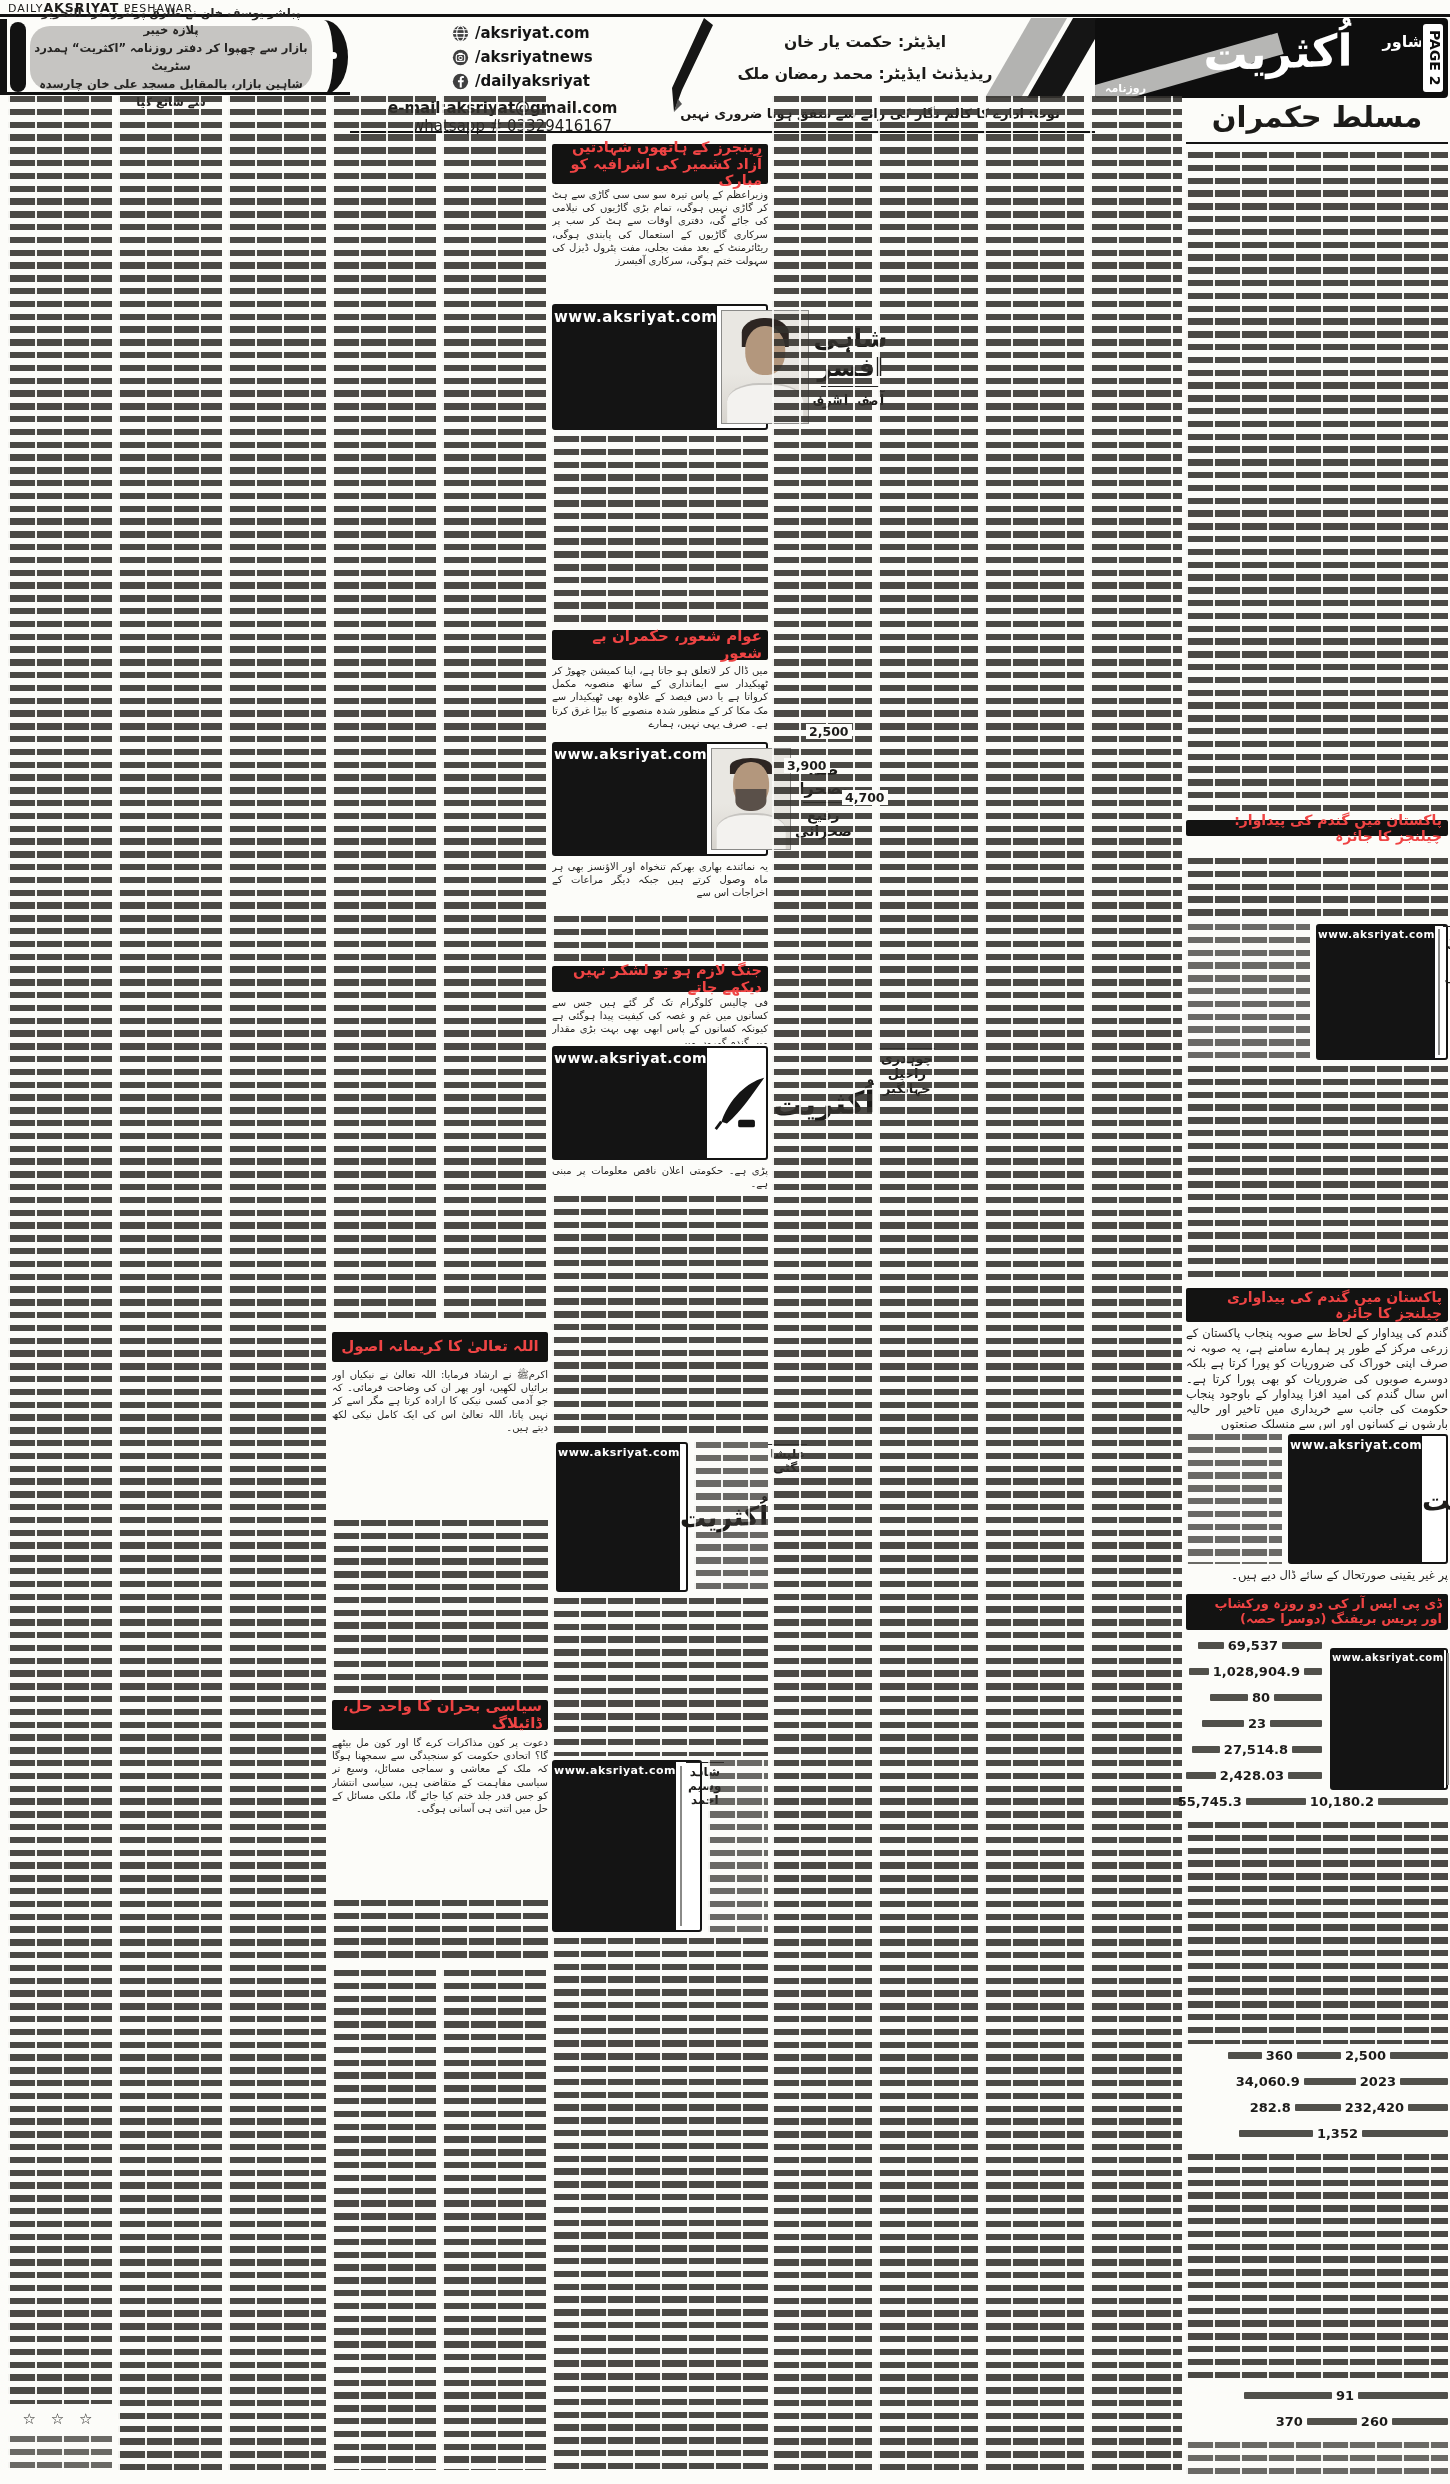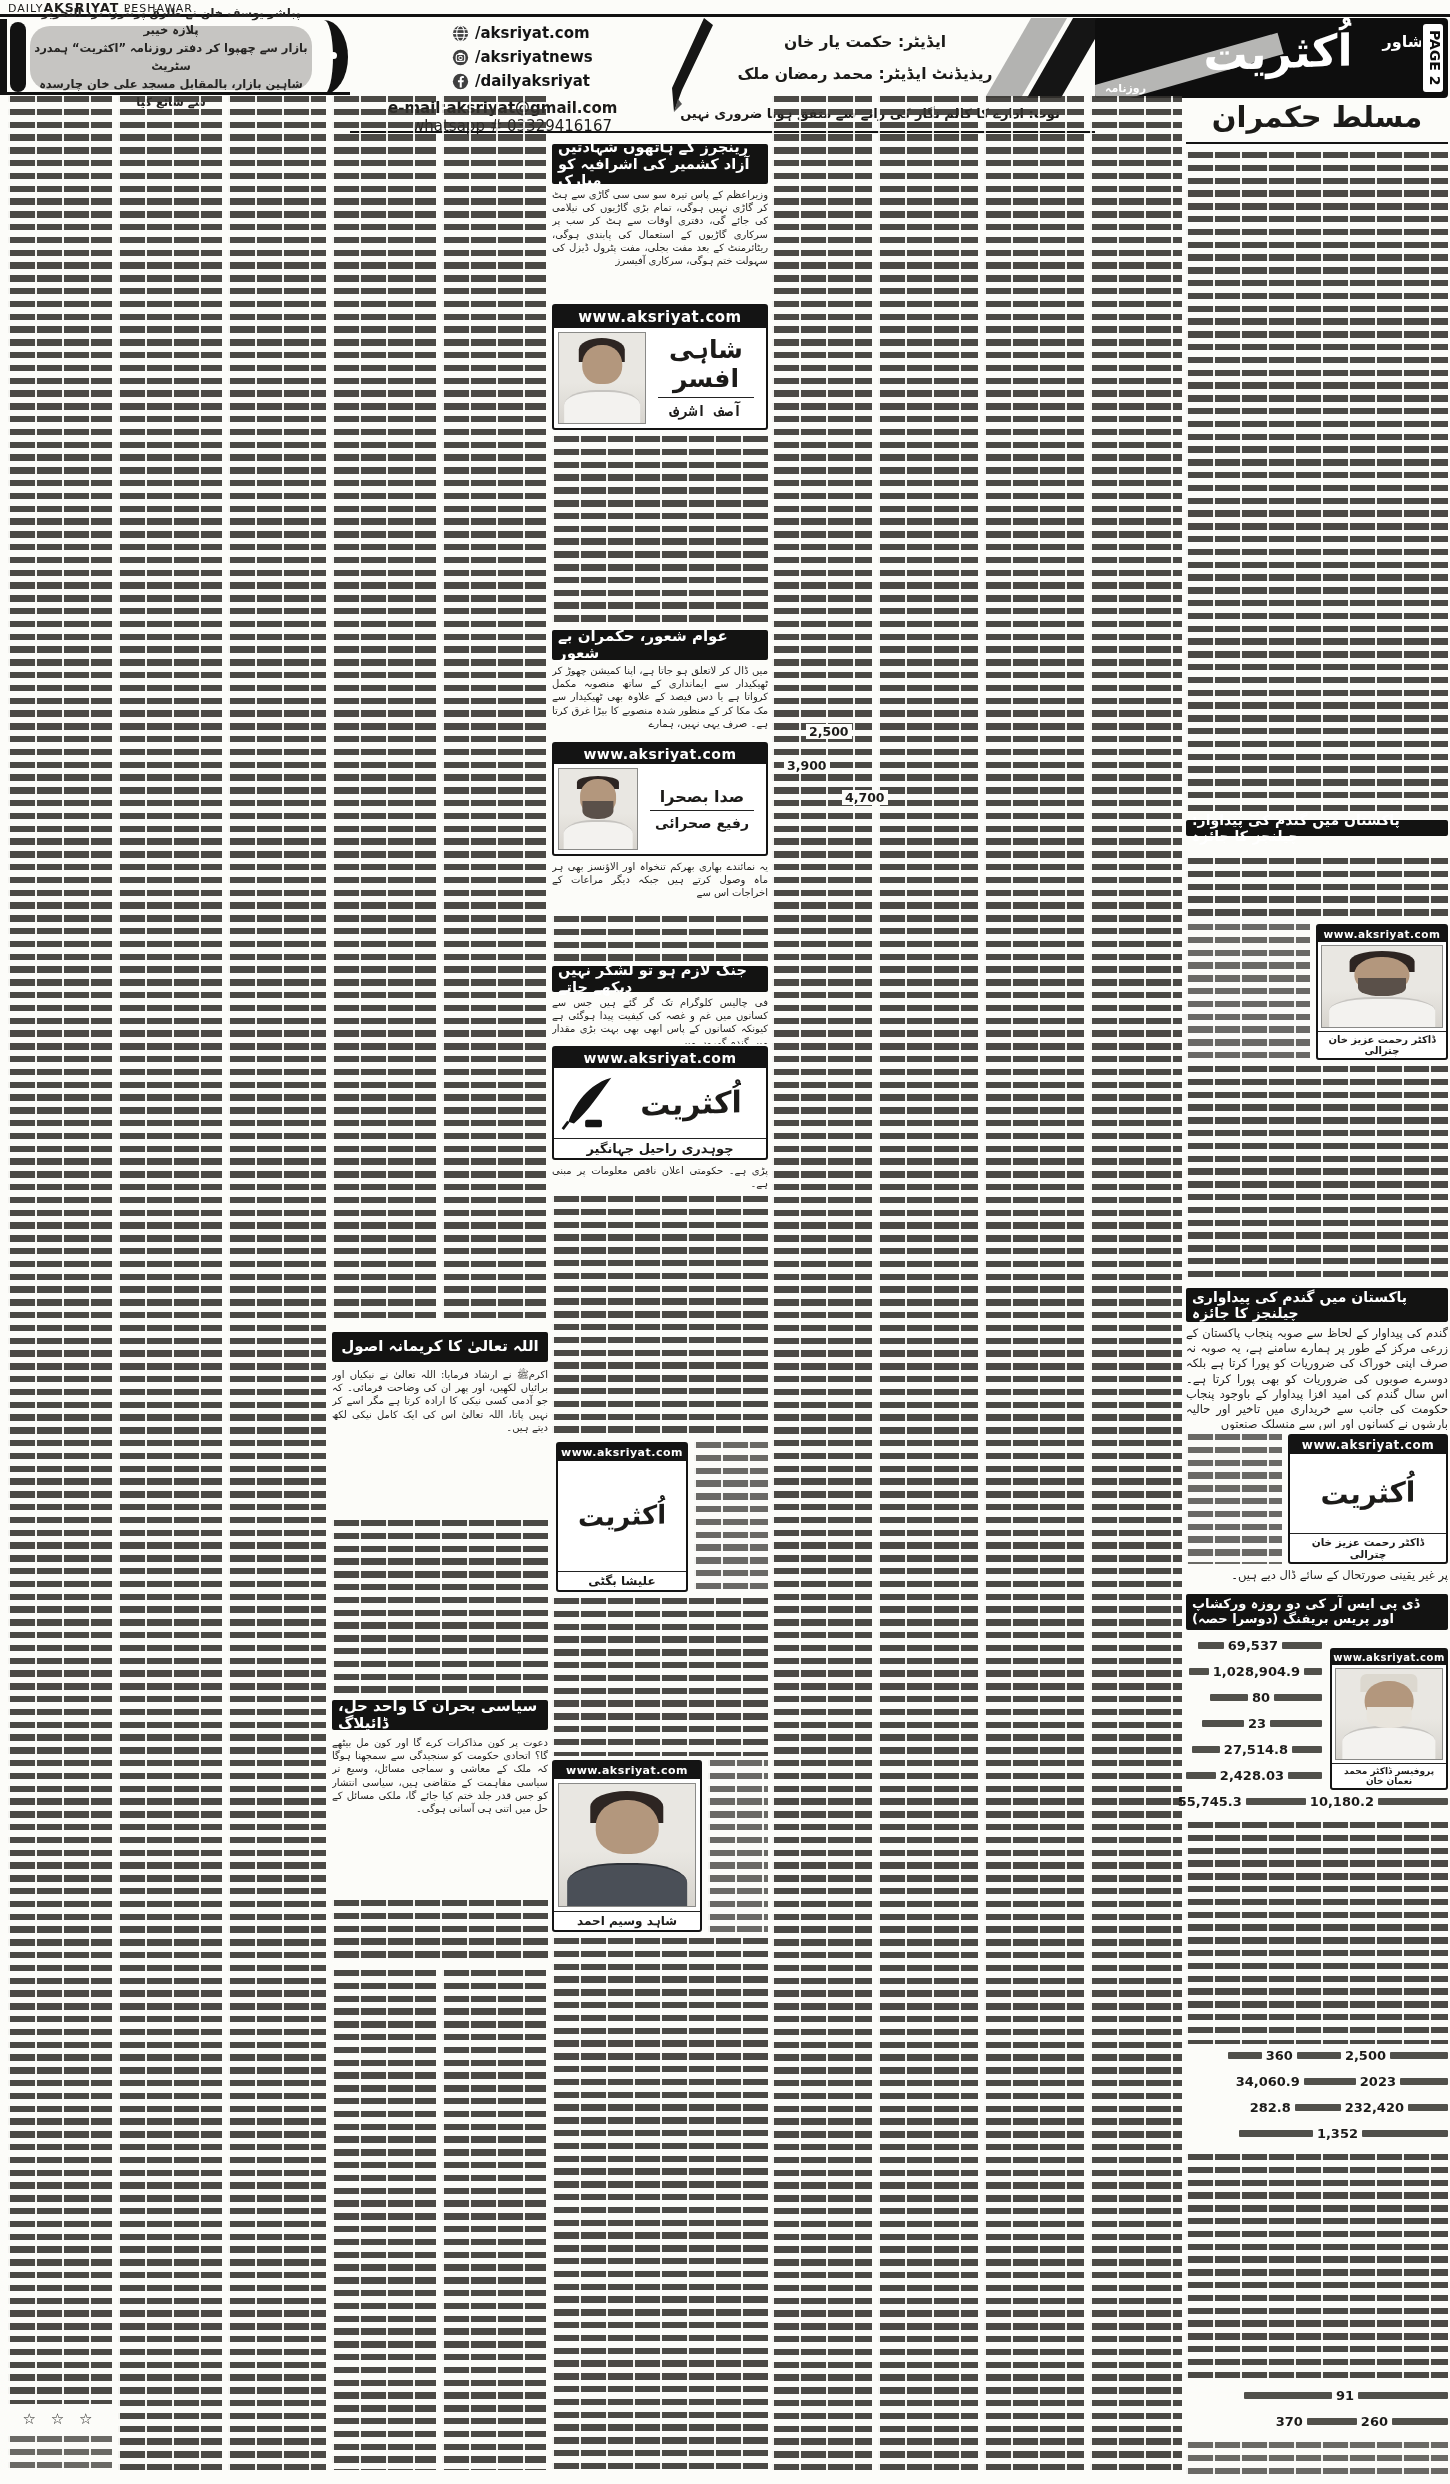--- a/index.html
+++ b/index.html
@@ -6,26 +6,26 @@
   .page{position:relative;width:1450px;height:2484px;background:#fcfcf9;overflow:hidden;
         font-family:"DejaVu Sans",sans-serif;color:#1c1b19;}
   .abs{position:absolute;box-sizing:border-box;}
   
   .ftext{position:absolute;opacity:.88;
     background-image:
       repeating-linear-gradient(90deg, rgba(252,252,249,.95) 0 2px, rgba(252,252,249,0) 2px 27px),
       repeating-linear-gradient(180deg,#33312d 0 6.5px, rgba(0,0,0,0) 6.5px 12.8px);}
   .ftext.lt{opacity:.72;}
   
-  .hbar{position:absolute;background:#131312;color:#ffffff;display:flex;align-items:center;justify-content:center;
-        text-align:left;font-weight:bold;direction:rtl;padding:1px 6px;box-sizing:border-box;border-radius:2px;line-height:1.15;}
+  .hbar{position:absolute;background:#131312;color:#ef4444;display:flex;align-items:center;justify-content:center;
+        text-align:right;font-weight:bold;direction:rtl;padding:1px 6px;box-sizing:border-box;border-radius:2px;line-height:1.15;}
   
   .rt{position:absolute;direction:rtl;text-align:justify;color:#201f1d;overflow:hidden;line-height:1.32;font-size:10px;box-sizing:border-box;}
   
-  .abox{position:absolute;border:2px solid #141414;background:#fff;box-sizing:border-box;display:flex;flex-direction:column;border-radius:3px;}
+  .abox{position:absolute;border:2px solid #141414;background:#fff;box-sizing:border-box;display:flex;flex-direction:row;border-radius:3px;}
   .whdr{background:#141414;color:#fff;text-align:center;font-weight:bold;letter-spacing:.5px;padding:2px 0;}
   .abody{flex:1;display:flex;direction:rtl;align-items:stretch;padding:4px;gap:4px;}
   .atit{flex:1;display:flex;flex-direction:column;justify-content:center;text-align:center;}
   .atit .big{font-weight:bold;}
   .atit .rule{border-top:1.5px solid #222;margin:4px 8px;}
   .aname{font-weight:bold;text-align:center;}
   .acap{border-top:1.5px solid #222;font-weight:bold;text-align:center;direction:rtl;padding:2px 2px;}
   
   .photo{position:relative;background:linear-gradient(180deg,#e9e7e2 0 55%,#d7d4ce);border:1px solid #8a8a88;overflow:hidden;flex:none;}
   .photo .hair{position:absolute;left:50%;transform:translateX(-50%);top:6%;width:54%;height:26%;background:#2d2522;border-radius:50% 50% 0 0;}

